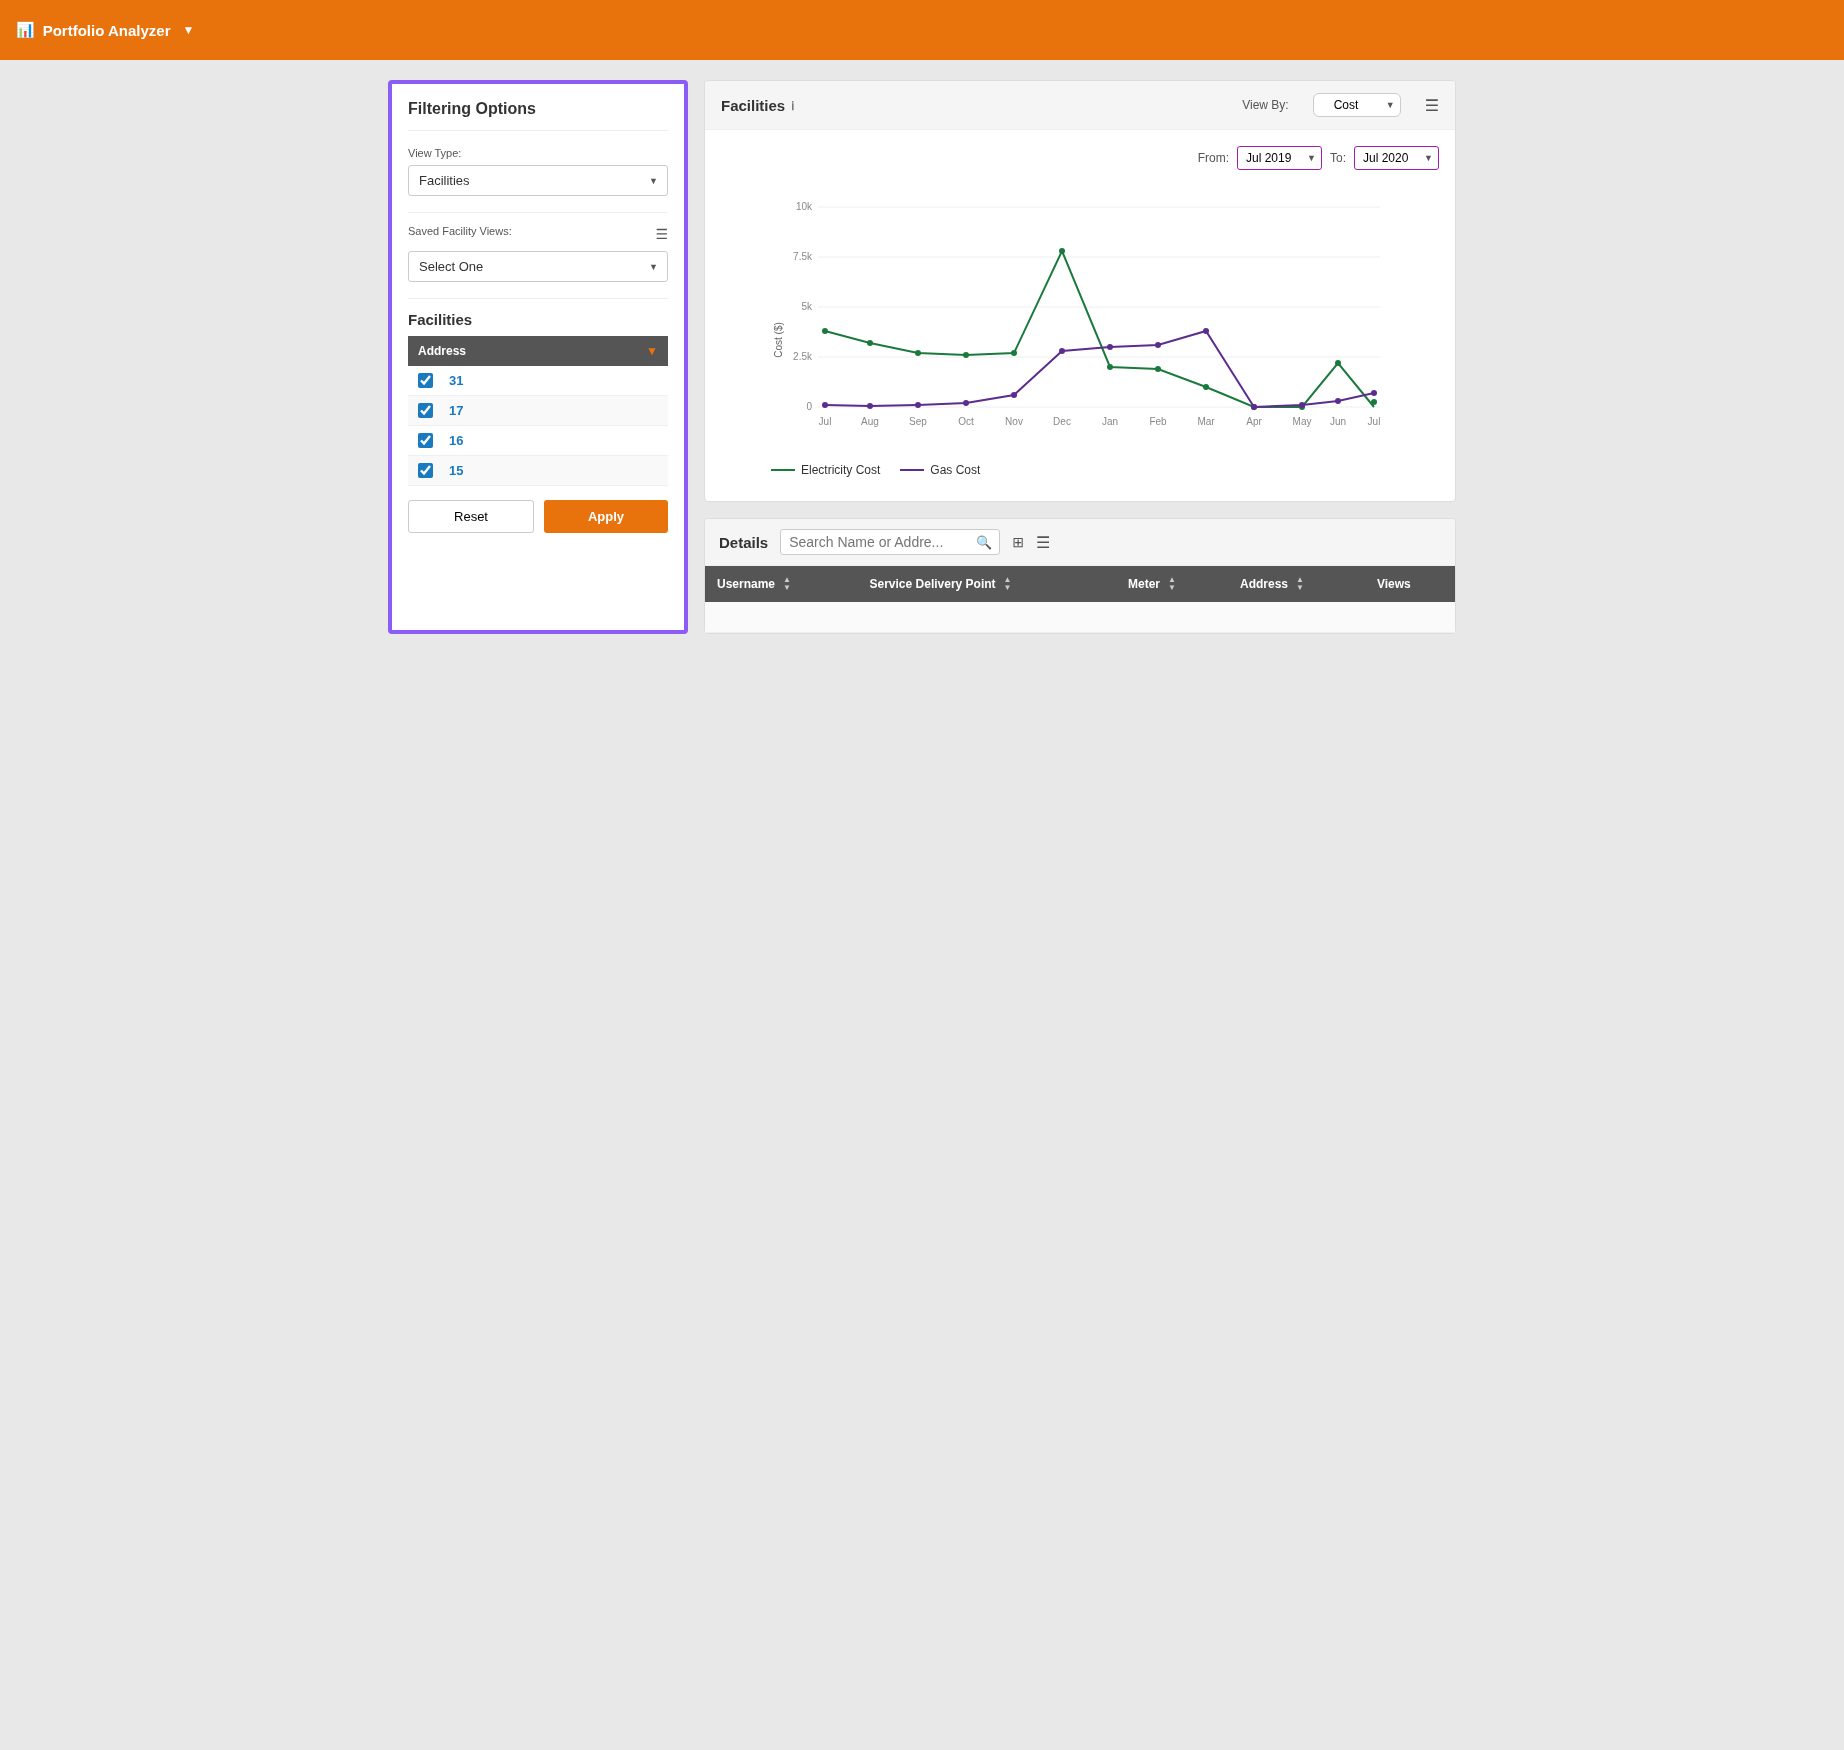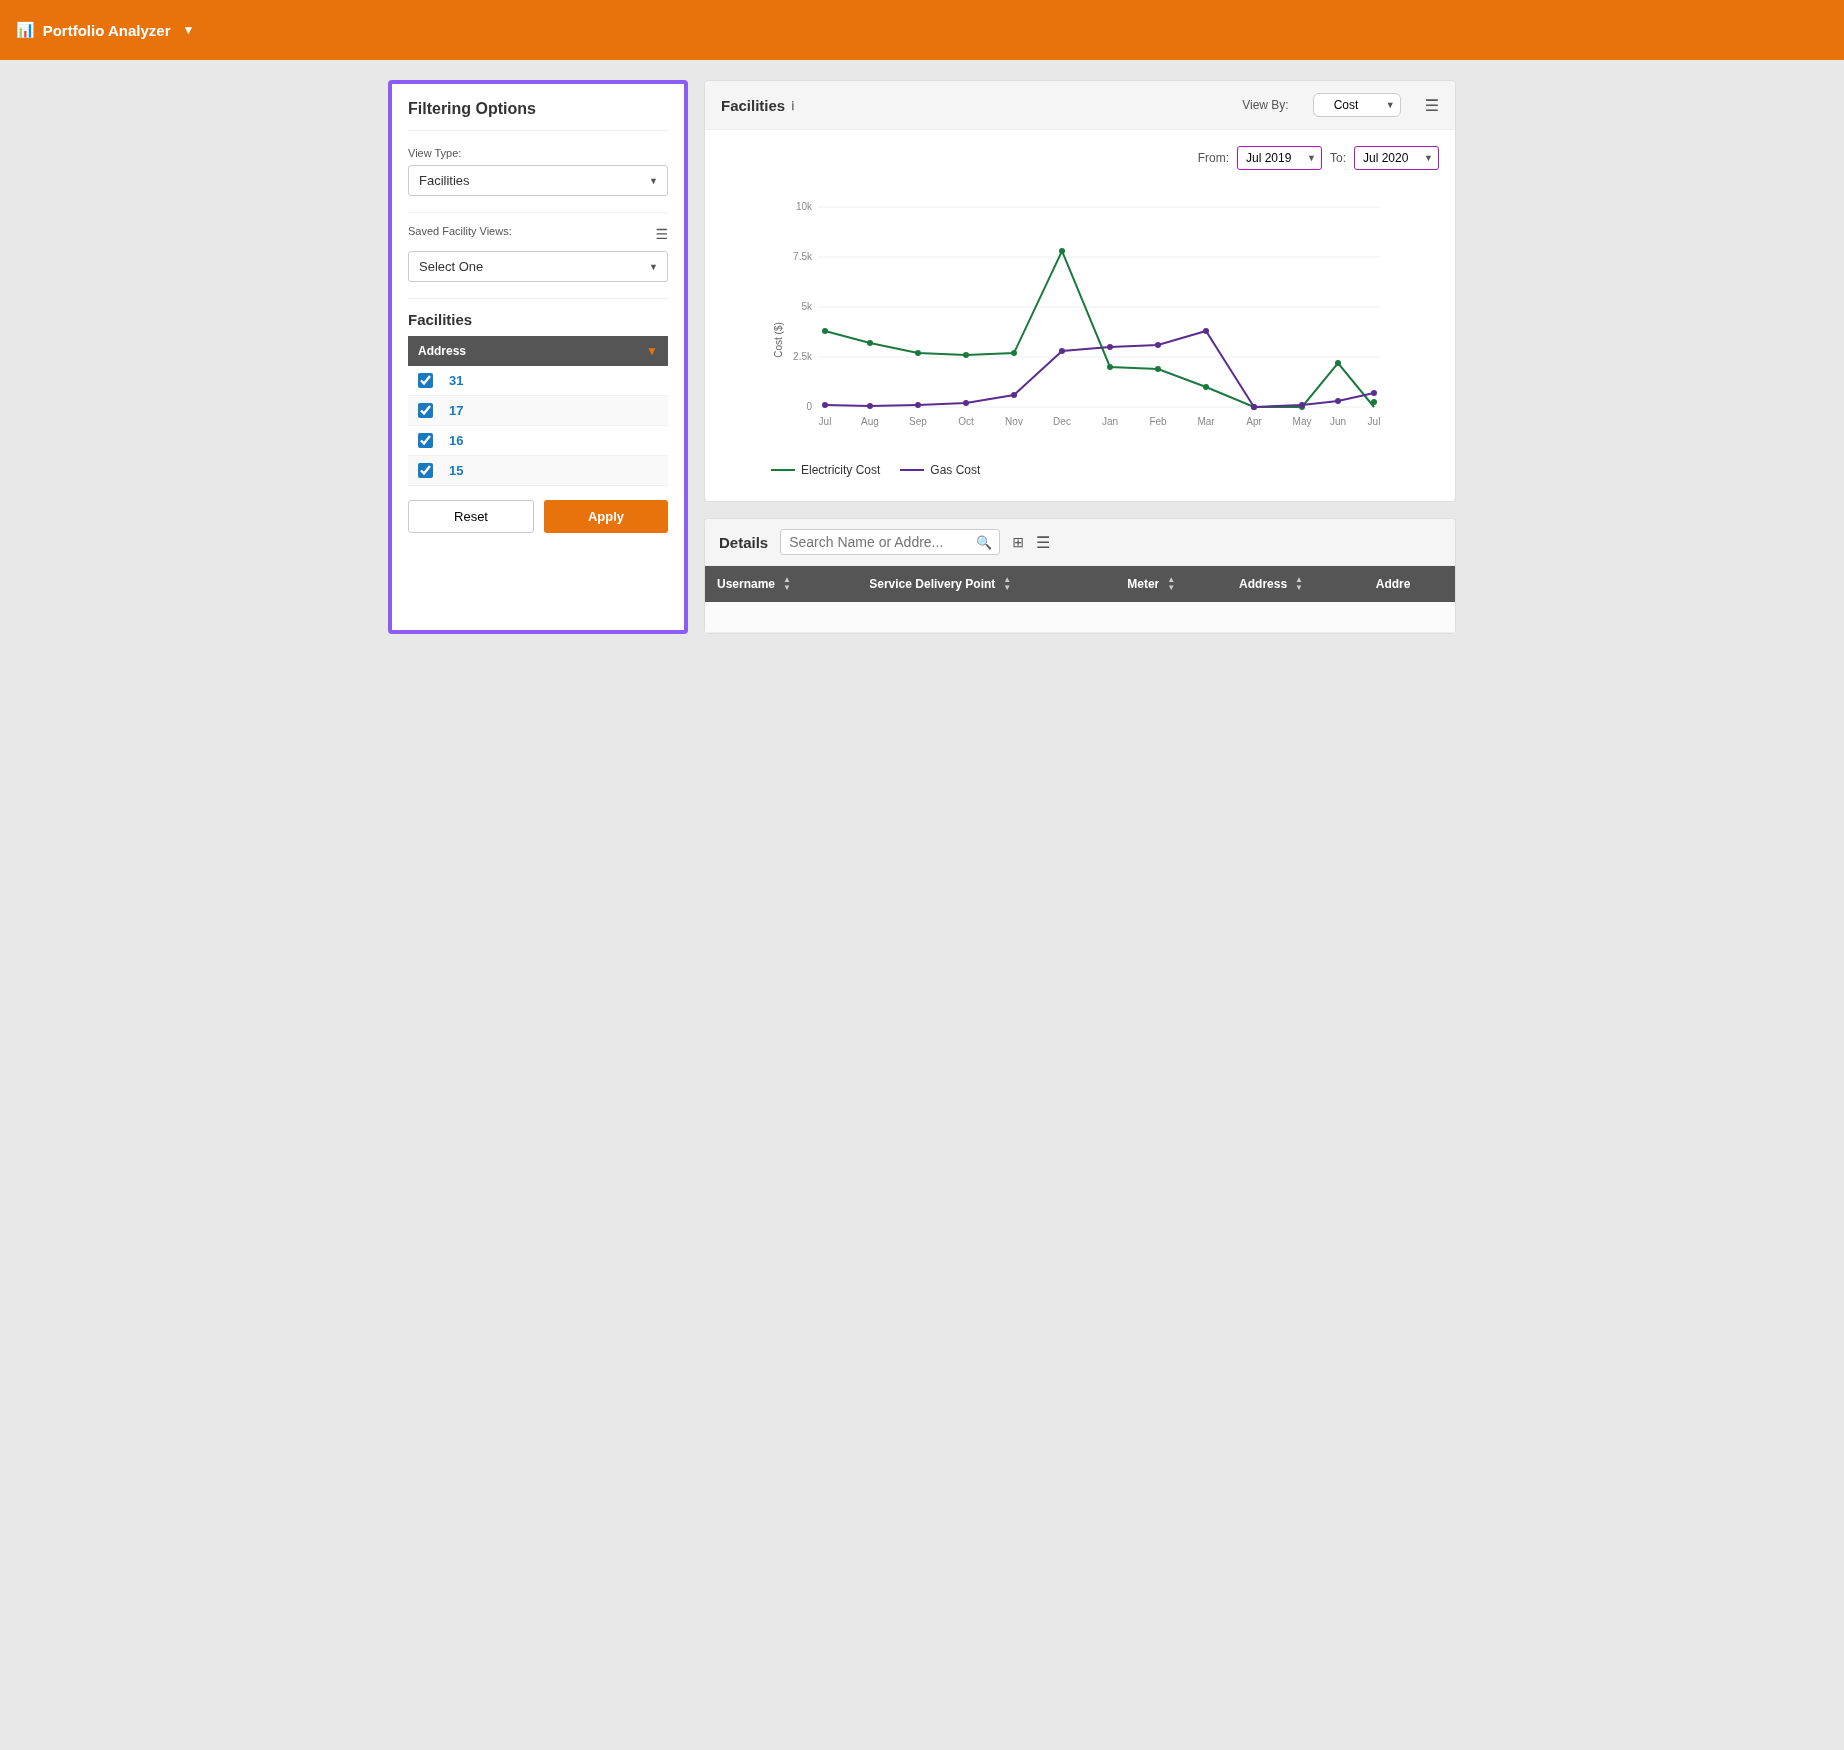--- a/index.html
+++ b/index.html
@@ -638,21 +638,21 @@
                 <span class="sort-arrows">▲<br>▼</span>
               </div>
             </th>
             <th>
               <div class="th-sortable">
                 <span>Address</span>
                 <span class="sort-arrows">▲<br>▼</span>
               </div>
             </th>
             <th>
-              <span>Addre</span>
+              <span>Views</span>
             </th>
           </tr>
         </thead>
         <tbody>
           <tr>
             <td colspan="5" class="empty-table">&nbsp;</td>
           </tr>
         </tbody>
       </table>
     </div>

